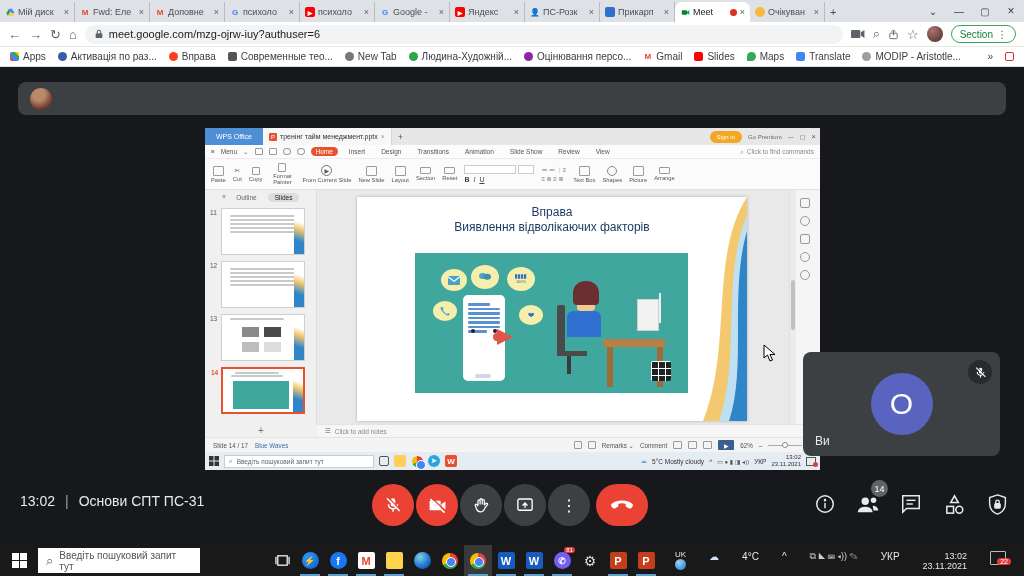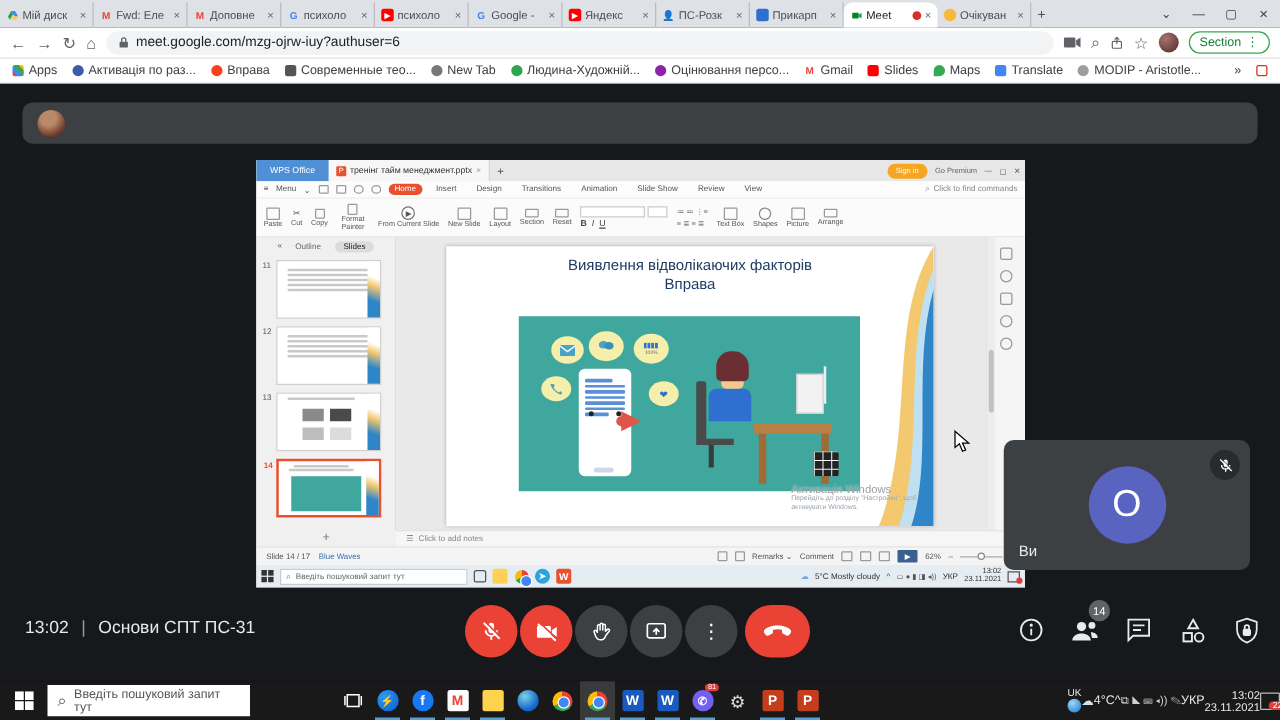--- a/index.html
+++ b/index.html
@@ -119,21 +119,21 @@
 
   
   .taskbar { position:absolute; left:0; top:545px; width:1024px; height:31px; background:#191919; display:flex; align-items:center; color:#fff; }
   .tb-start { width:38px; height:31px; display:flex; align-items:center; justify-content:center; cursor:pointer; }
   .tb-search { width:162px; height:25px; background:#fff; display:flex; align-items:center; gap:6px; padding:0 8px; color:#555; font-size:10px; cursor:text; }
   .tbi { position:relative; width:28px; height:31px; display:flex; align-items:center; justify-content:center; cursor:pointer; }
   .tbi.on { background:#3a3a3a; }
   .tbi .u { position:absolute; left:4px; bottom:0; width:20px; height:2px; background:#5a9fd4; }
   .appic { width:17px; height:17px; border-radius:2px; display:flex; align-items:center; justify-content:center; font-size:11px; font-weight:bold; }
   .badge { position:absolute; right:1px; top:2px; background:#e03c3c; color:#fff; border-radius:6px; font-size:6px; padding:0 2px; }
-  .tray { margin-left:auto; display:flex; align-items:center; gap:0; padding-right:0; font-size:10px; color:#e8e8e8; }
+  .tray { margin-left:auto; display:flex; gap:23px; padding-right:18px; font-size:10px; color:#e8e8e8; }
   .clockstack { text-align:right; font-size:9px; line-height:10px; }
   .chrome-ball { width:16px; height:16px; border-radius:50%; background:conic-gradient(#ea4335 0 120deg, #34a853 0 240deg, #fbbc05 0 360deg); position:relative; }
   .chrome-ball:after { content:""; position:absolute; left:4px; top:4px; width:8px; height:8px; background:#4285f4; border:1.5px solid #fff; border-radius:50%; }
   .gearwrap { color:#ddd; font-size:14px; }
 
   svg { display:block; }
 </style>
 </head>
 <body>
 
@@ -471,22 +471,22 @@
             <div class="tl" style="margin:0 20px 2px 8px"></div>
           <div style="position:absolute;left:10px;top:12px;width:56px;height:28px;background:#40a79e"></div>
           <div class="twave"></div>
         </div>
       </div>
       <div class="newslide-strip"><span>+</span></div>
 
       <div class="wps-canvas">
         <div class="slide">
           <div class="s-title">
+            <div>Вправа</div>
             <div>Виявлення відволікаючих факторів</div>
-            <div>Вправа</div>
           </div>
           <div class="illus">
             <div class="bub" style="left:18px;top:48px;width:24px;height:20px;border-radius:50%">
                 <svg width="10" height="10" viewBox="0 0 24 24" fill="#4aa3c7">
                   <path d="M6 3c1 0 3 2 3 3s-2 2-2 3 2 4 4 6 5 4 6 4 2-2 3-2 3 2 3 3-1 3-3 3C14 23 1 10 1 4c0-2 3-1 5-1z"></path>
                 </svg>
               </div>
             <div class="bub" style="left:26px;top:16px;width:26px;height:22px">
                 <svg width="12" height="9" viewBox="0 0 16 12">
                   <rect width="16" height="12" rx="1" fill="#4aa3c7"></rect>
@@ -537,25 +537,20 @@
             <div class="monitor"></div>
             <div style="position:absolute;left:244px;top:40px;width:2px;height:30px;background:#e9eef2"></div>
             <div class="rubik"></div>
           </div>
           <svg class="abs" style="right:0;top:0" width="58" height="224" viewBox="0 0 58 224">
             <path d="M58 0 C20 60 44 150 14 224 L58 224 Z" fill="#f3c86e"></path>
             <path d="M58 18 C32 80 52 160 30 224 L58 224 Z" fill="#bfe0f2"></path>
             <path d="M58 34 C40 96 58 170 40 224 L58 224 Z" fill="#2e86c9"></path>
           </svg>
         </div>
-        <div class="activ">
-          <div class="a1">Активація Windows</div>
-          <div class="a2">Перейдіть до розділу "Настройки", щоб</div>
-          <div class="a2">активувати Windows.</div>
-        </div>
       </div>
 
       <div class="wps-rail">
         <div class="vscroll">
             <div class="vthumb"></div>
           </div>
         <div class="railic"></div>
         <div class="railic" style="border-radius:50%"></div>
         <div class="railic"></div>
         <div class="railic" style="border-radius:50%"></div>

